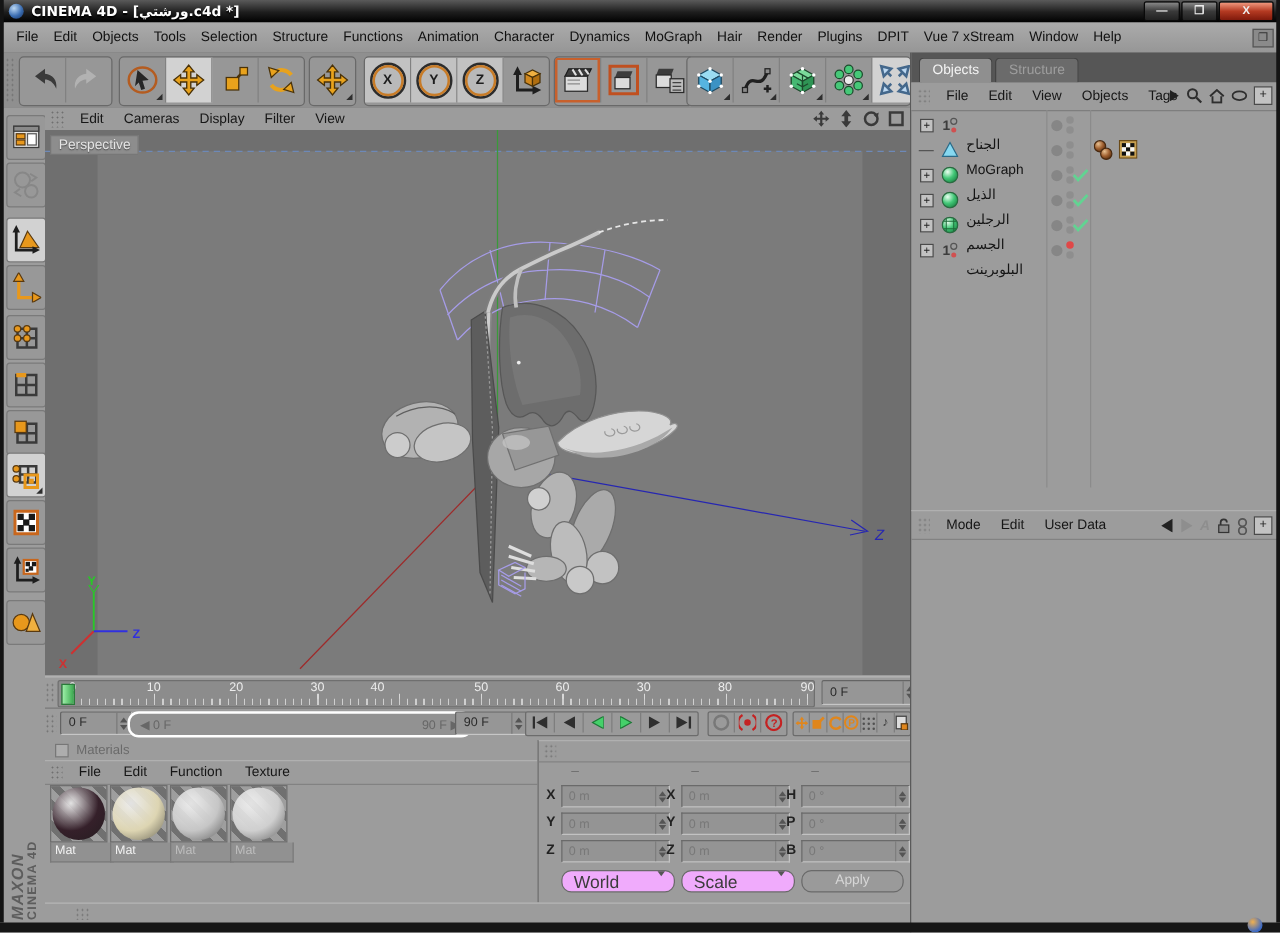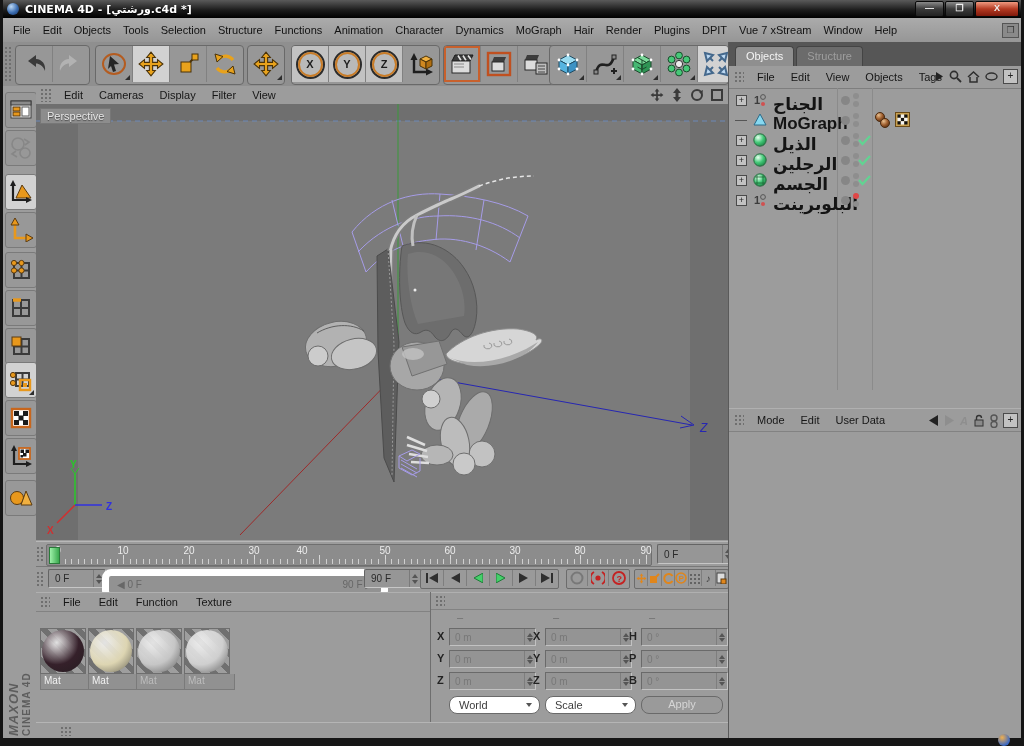--- a/index.html
+++ b/index.html
@@ -53,21 +53,21 @@
   .ruler{position:absolute;left:10px;top:2px;width:604px;height:20px;background:#8c8c8c;border:1px solid #6f6f6f;border-radius:2px}
   .tick-label{position:absolute;top:0px;width:30px;text-align:center;font-size:10px;color:#ececec}
   .ticks-major{position:absolute;left:11px;right:2px;bottom:1px;height:9px;background:repeating-linear-gradient(90deg,#d8d8d8 0 1px,transparent 1px 65.3px)}
   .ticks-minor{position:absolute;left:11px;right:2px;bottom:1px;height:5px;background:repeating-linear-gradient(90deg,#cfcfcf 0 1px,transparent 1px 6.53px)}
   .playhead{position:absolute;left:2px;top:2px;width:9px;height:15px;background:linear-gradient(90deg,#9df0a8,#3aa84e);border:1px solid #2a7a3a}
   .spin{background:#969696;border:1px solid;border-color:#646464 #c6c6c6 #c6c6c6 #646464;border-radius:2px;font-size:10px;color:#2a2a2a;display:flex;align-items:center;position:relative;padding-left:6px}
   .spin .arrows{position:absolute;right:2px;top:0;bottom:0;width:9px;border-left:1px solid #7a7a7a;display:flex;flex-direction:column;align-items:center;justify-content:center;gap:2px}
   .tri-u{width:0;height:0;border-left:3px solid transparent;border-right:3px solid transparent;border-bottom:4px solid #555}
   .tri-d{width:0;height:0;border-left:3px solid transparent;border-right:3px solid transparent;border-top:4px solid #555}
   .transport-row{position:absolute;left:36px;top:566px;width:692px;height:24px;background:#9c9c9c;border-top:1px solid #787878}
-  .range{position:absolute;left:66px;top:2px;width:256px;height:17px;background:#929292;border:7px solid #ffffff;border-radius:9px;font-size:10px;color:#676767;display:flex;align-items:center;justify-content:space-between;padding:0 8px}
+  .range{position:absolute;left:66px;top:2px;width:256px;height:17px;background:#929292;border:2px solid #ffffff;border-radius:9px;font-size:10px;color:#676767;display:flex;align-items:center;justify-content:space-between;padding:0 8px}
   .pb-group{position:absolute;top:2px;height:18px;display:flex;border:1px solid #6c6c6c;border-radius:2px;background:#9a9a9a}
   .pb{width:22px;height:16px;border-right:1px solid #7e7e7e;display:flex;align-items:center;justify-content:center}
   .pb:last-child{border-right:none}
   .tg{width:13px;height:16px;border-right:1px solid #7e7e7e;display:flex;align-items:center;justify-content:center}
   .tg:last-child{border-right:none}
   
   .panel-header{height:16px;display:flex;align-items:center;font-size:10.5px;color:#6a6a6a;gap:6px}
   .ph-box{width:9px;height:9px;border:1px solid #777;background:#adadad;margin-left:8px}
   .panel-menu{height:18px;display:flex;align-items:center;border-top:1px solid #b0b0b0;border-bottom:1px solid #828282}
   .pm-item{font-size:11px;color:#161616;padding:0 9px}
@@ -75,37 +75,37 @@
   .mat-cell{position:absolute;top:36px;width:46px;height:64px}
   .mat-thumb{width:44px;height:44px;border:1px solid #6e6e6e;background:repeating-linear-gradient(45deg,#9e9e9e 0 6px,#707070 6px 12px);position:relative}
   .mat-sphere{position:absolute;inset:1px;border-radius:50%}
   .mat-label{width:46px;height:15px;background:#919191;border:1px solid #7a7a7a;border-top:none;font-size:10px;color:#f2f2f2;padding-left:3px;line-height:14px}
   .mat-label.dim{color:#bdbdbd}
   .coords{position:absolute;left:430px;top:592px;width:298px;height:130px;background:#9c9c9c;border-left:1px solid #6e6e6e}
   .c-label{position:absolute;font-size:11px;font-weight:bold;color:#222}
   .c-field{position:absolute;width:80px;height:16px;background:#949494;border:1px solid;border-color:#6a6a6a #c2c2c2 #c2c2c2 #6a6a6a;font-size:10px;color:#787878;display:flex;align-items:center;padding-left:5px}
   .c-field .arrows{position:absolute;right:1px;top:0;bottom:0;width:9px;border-left:1px solid #7e7e7e;display:flex;flex-direction:column;align-items:center;justify-content:center;gap:1px}
   .c-dash{position:absolute;font-size:11px;color:#6e6e6e}
-  .dd{position:absolute;width:80px;height:16px;background:#ffffff;border:1px solid #6a6a6a;border-radius:8px;font-size:11px;color:#3c3c3c;display:flex;align-items:center;padding-left:9px}
+  .dd{position:absolute;width:80px;height:16px;background:#f0abfc;border:1px solid #6a6a6a;border-radius:8px;font-size:14px;color:#3c3c3c;display:flex;align-items:flex-start;padding-left:9px}
   .dd .tri-d{position:absolute;right:7px}
   .apply-btn{position:absolute;width:80px;height:16px;background:#9a9a9a;border:1px solid #6a6a6a;border-radius:8px;font-size:11px;color:#d6d6d6;text-align:center;line-height:15px}
   .statusbar{position:absolute;left:36px;top:722px;width:692px;height:16px;background:#9c9c9c;border-top:1px solid #b5b5b5}
   
   .dock{position:absolute;left:728px;top:42px;width:293px;height:704px;background:#9c9c9c;border-left:1px solid #5a5a5a}
   .dock-tabs{position:absolute;left:0;top:0;width:293px;height:24px;background:#565656;display:flex;align-items:flex-end;padding-left:6px;gap:2px}
   .tab{height:19px;padding:0 10px;font-size:11px;line-height:19px;border-radius:4px 4px 0 0;border:1px solid #444;border-bottom:none}
   .tab.active{background:#8f8f8f;color:#f4f4f4}
   .tab.inactive{background:#6b6b6b;color:#9e9e9e}
   .om-menu{position:absolute;left:0;top:24px;width:293px;height:22px;background:#9c9c9c;border-bottom:1px solid #7e7e7e;display:flex;align-items:center}
   .om-item{font-size:11px;color:#161616;padding:0 8px}
   .om-icons{position:absolute;right:4px;top:3px;display:flex;gap:5px;align-items:center}
   .tree-row{position:absolute;left:0;width:293px;height:20px}
   .plusbox{position:absolute;left:7px;top:5px;width:9px;height:9px;background:#c2c2c2;border:1px solid #4a4a4a;font-size:9px;line-height:8px;text-align:center;color:#222}
   .tree-icon{position:absolute;left:24px;top:3px;width:14px;height:14px}
-  .tree-label{position:absolute;left:44px;top:4px;font-size:17px;font-weight:bold;color:#141414;line-height:20px}
+  .tree-label{position:absolute;left:44px;top:16px;font-size:11px;font-weight:normal;color:#141414;line-height:20px}
   .bigdot{position:absolute;left:112px;top:6px;width:9px;height:9px;border-radius:50%;background:#868686}
   .sdot{position:absolute;left:124px;width:6px;height:6px;border-radius:50%;background:#8e8e8e}
   .sdot.red{background:#e04848}
   .vline{position:absolute;top:46px;width:1px;height:302px;background:#8b8b8b}
   .attr-header{position:absolute;left:0;top:348px;width:293px;height:18px;border-top:1px solid #b5b5b5;display:flex;align-items:center;font-size:10.5px;color:#6a6a6a;gap:7px}
   .attr-menu{position:absolute;left:0;top:366px;width:293px;height:22px;border-top:1px solid #b0b0b0;border-bottom:1px solid #828282;display:flex;align-items:center}
   
   .taskbar{position:absolute;left:0;top:738px;width:1024px;height:8px;background:#161616}
 </style>
 </head>
@@ -701,20 +701,24 @@
       <div class="tg">
           <svg width="11" height="12">
             <rect x="1" y="1" width="8" height="10" fill="#dcdcdc" stroke="#444"></rect>
             <rect x="5" y="7" width="5" height="5" fill="#e0861c" stroke="#5a3a10"></rect>
           </svg>
         </div>
     </div>
   </div>
 
   <div class="materials">
+    <div class="panel-header">
+      <div class="ph-box"></div>
+      <span>Materials</span>
+    </div>
     <div class="panel-menu">
       <div class="grip" style="width:10px;height:13px;margin:0 4px"></div>
       <div style="display:flex">
           <span class="pm-item">File</span>
           <span class="pm-item">Edit</span>
           <span class="pm-item">Function</span>
           <span class="pm-item">Texture</span>
         </div>
     </div>
     <div class="mat-cell" style="left:4px">

